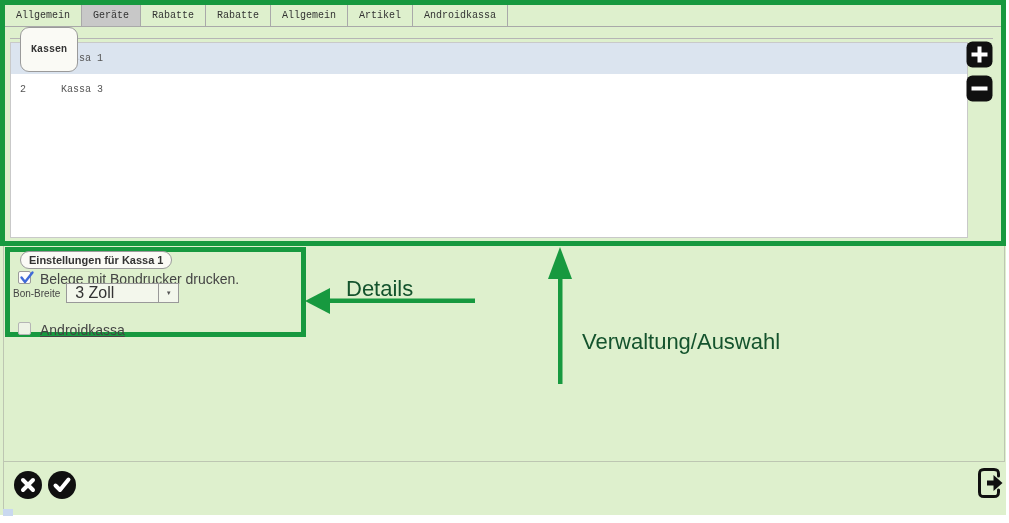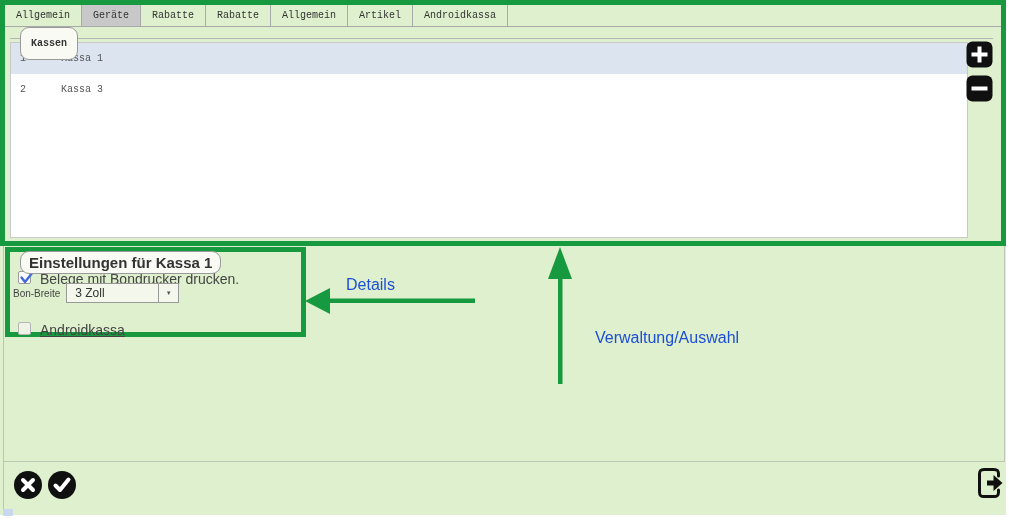--- a/index.html
+++ b/index.html
@@ -16,73 +16,73 @@
 
   
   .top-box{position:absolute;left:0;top:0;width:1006px;height:246px;
     border:5px solid var(--green);font-family:Liberation Mono, monospace;}
   .tabbar{position:absolute;left:0;top:0;right:0;height:22px;display:flex;
     border-bottom:1px solid #a9a9a9;}
   .tab{font-size:10px;color:#333;line-height:21px;padding:0 11px;
     border-right:1px solid #a9a9a9;white-space:nowrap;cursor:default;}
   .tab.selected{background:var(--tab-sel);}
   .legend-pill{position:absolute;font-size:10px;font-weight:bold;color:#333;
-    background:#fafaf5;border:1px solid #9a9a9a;border-radius:9px;padding:10px 10px;
+    background:#fafaf5;border:1px solid #9a9a9a;border-radius:9px;padding:16px 10px;
     white-space:nowrap;z-index:3;}
   .kassen-pill{left:15px;top:22px;}
   .group-line{position:absolute;left:5px;top:33px;right:8px;height:0;
     border-top:1px solid #b5b5b5;}
   .kassa-list{position:absolute;left:5px;top:37px;width:958px;height:196px;
     background:#ffffff;border:1px solid #c9c9c9;overflow:hidden;}
   .row{display:flex;height:31px;align-items:center;font-size:10px;color:#555;}
   .row.selected{background:var(--row-sel);}
   .row .num{width:50px;padding-left:9px;}
   .sq-btn{position:absolute;width:27px;height:27px;border:none;background:none;
     padding:0;cursor:pointer;}
   .plus-btn{left:966px;top:41px;}
   .minus-btn{left:966px;top:75px;}
 
   
   .details-box{position:absolute;left:5px;top:247px;width:301px;height:90px;
     border:5px solid var(--green);}
-  .details-pill{left:10px;top:-1px;font-size:15px;padding:2px 8px;}
+  .details-pill{left:10px;top:-1px;font-size:11px;padding:2px 8px;}
   .chk-row{position:absolute;display:flex;align-items:flex-start;font-size:14px;color:#444;}
   .chk-row-1{left:8px;top:19px;}
   .chk-row-2{left:8px;top:70px;text-decoration:underline;}
   .checkbox{width:13px;height:13px;background:#fdfdfb;border:1px solid #9b9b9b;
     border-radius:2px;position:relative;cursor:pointer;flex:none;}
   .checkbox.unchecked{background:#eef3e6;border-color:#b5b5b5;}
   .checkbox svg{position:absolute;left:-1px;top:-3px;}
   .chk-label{margin-left:9px;}
   .combo-row{position:absolute;left:3px;top:31px;display:flex;align-items:center;
     font-size:10px;color:#444;}
   .combo{margin-left:6px;width:113px;height:20px;background:#f3f7ec;
     border:1px solid #999;display:flex;align-items:center;cursor:pointer;}
-  .combo-value{flex:1;padding-left:8px;font-size:12px;color:#333;}
+  .combo-value{flex:1;padding-left:8px;font-size:16px;color:#333;}
   .combo-arrow{width:20px;height:100%;border-left:1px solid #999;display:flex;
     align-items:center;justify-content:center;font-size:6px;color:#555;background:#f3f7ec;}
 
   
   .mid-panel{position:absolute;left:3px;top:246px;width:1002px;height:216px;
     border:1px solid #bdc6b2;border-top:none;}
   .bottom-bar{position:absolute;left:3px;top:462px;width:1002px;height:53px;
     border-left:1px solid #bdc6b2;}
   .circle-btn{position:absolute;width:30px;height:30px;border:none;background:none;
     padding:0;cursor:pointer;}
   .cancel-btn{left:9px;top:8px;}
   .confirm-btn{left:43px;top:8px;}
   .exit-btn{position:absolute;left:971px;top:3px;width:30px;height:36px;border:none;
     background:none;padding:0;cursor:pointer;}
   .scroll-corner{position:absolute;left:3px;top:509px;width:10px;height:7px;
     background:#c9d8ef;}
 
   
-  .ann-text{position:absolute;font-size:16px;color:#1d4ed8;white-space:nowrap;}
+  .ann-text{position:absolute;font-size:22px;color:#14532d;white-space:nowrap;}
   .ann-details{left:346px;top:276px;}
-  .ann-verwaltung{left:595px;top:329px;}
+  .ann-verwaltung{left:582px;top:329px;}
   .arrow-svg{position:absolute;pointer-events:none;}
   .arrow-h{left:303px;top:284px;}
   .arrow-v{left:545px;top:246px;}
 </style>
 </head>
 <body>
 
 <div class="app">
 
   <div class="top-box">

